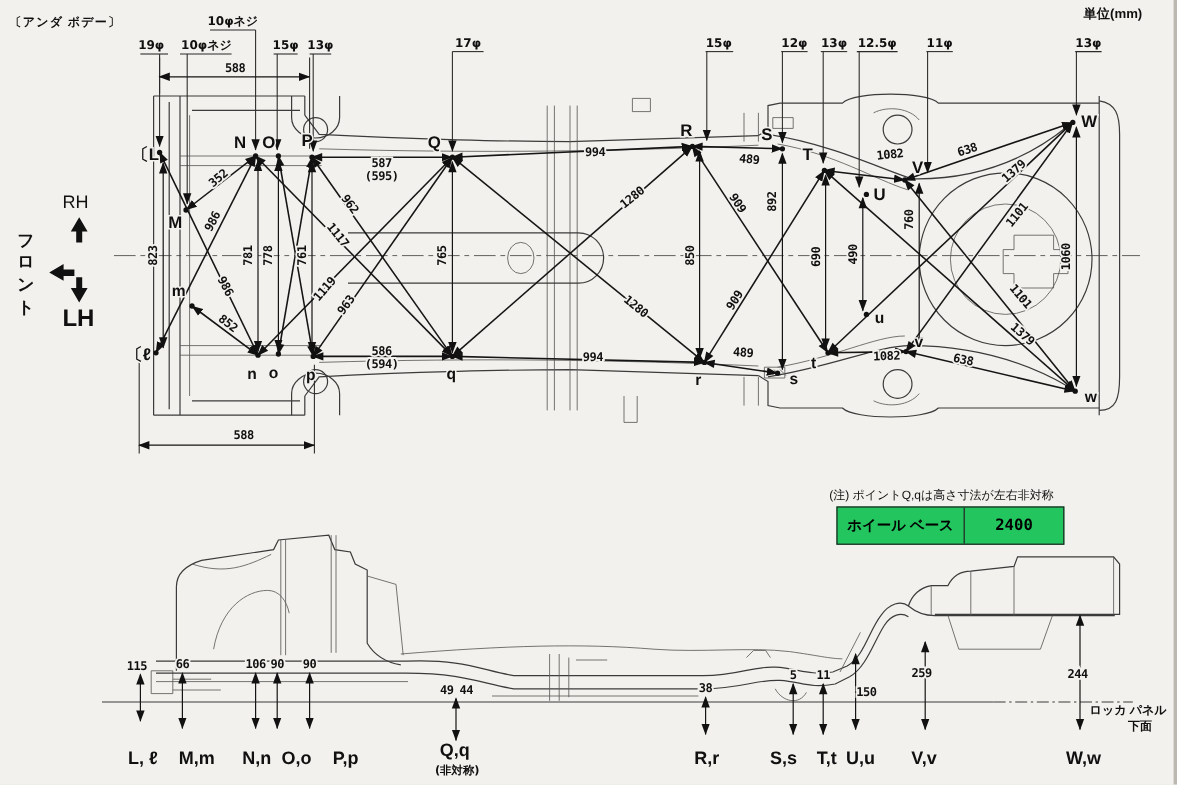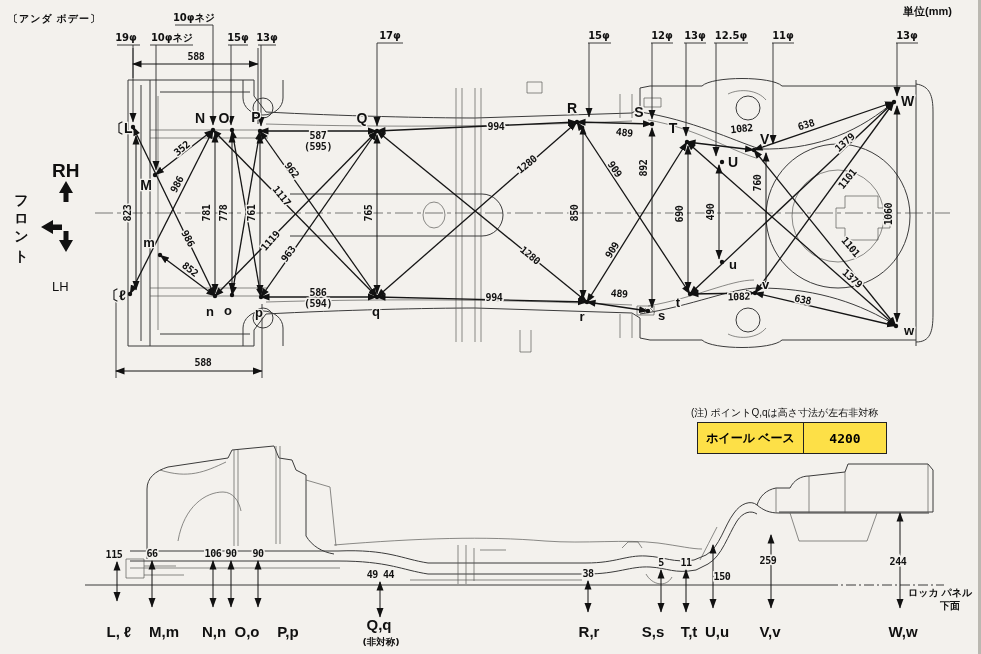--- a/index.html
+++ b/index.html
@@ -20,29 +20,29 @@
   .callout{font:700 10px "DejaVu Sans",sans-serif;paint-order:stroke;stroke:#f3f1ed;stroke-width:2px;}
   .pt-label{font:700 14px "Liberation Sans",sans-serif;paint-order:stroke;stroke:#f3f1ed;stroke-width:2.5px;}
   .pt-label.lower{font-size:13px;}
   .sv-pt{font:700 15px "Liberation Sans",sans-serif;paint-order:stroke;stroke:#f3f1ed;stroke-width:2px;}
   .sub{font:700 9.5px "DejaVu Sans",sans-serif;}
   .ovl{position:absolute;color:#101010;white-space:nowrap;}
   .title{left:8px;top:12px;font-size:10px;font-weight:700;letter-spacing:1px;}
   .unit{left:903px;top:4px;font-size:11px;font-weight:700;text-align:right;}
   .note{left:691px;top:406px;font-size:10px;font-weight:400;}
   .wb{position:absolute;left:697px;top:422px;width:188px;height:30px;border:1.6px solid #222;
-      display:flex;background:#fde047;}
+      display:flex;background:#22c55e;}
   .wb-l{width:105px;border-right:1.6px solid #222;display:flex;align-items:center;justify-content:center;
         font-size:12px;font-weight:700;}
   .wb-v{flex:1;display:flex;align-items:center;justify-content:center;
         font:700 13px "DejaVu Sans Mono",monospace;}
   .rocker{left:908px;top:586px;font-size:10px;font-weight:700;line-height:13px;}
   .rocker .l2{margin-left:32px;}
-  .rh{left:52px;top:160px;font-size:19px;font-weight:700;}
-  .lh{left:52px;top:255px;font-size:13px;font-weight:400;margin-top:24px;}
+  .rh{left:52px;top:160px;font-size:15px;font-weight:400;}
+  .lh{left:52px;top:255px;font-size:20px;font-weight:700;}
   .front{left:13px;top:186px;font-size:14px;font-weight:700;writing-mode:vertical-rl;
          text-orientation:upright;letter-spacing:2px;}
 </style>
 </head>
 <body>
 
 <div class="stage">
 
 <svg width="981" height="654" viewBox="0 0 981 654">
   <defs>
@@ -318,20 +318,20 @@
 </svg>
 
 <div class="ovl title">〔アンダ ボデー〕</div>
 <div class="ovl unit">単位(mm)</div>
 <div class="ovl front">フロント</div>
 <div class="ovl rh">RH</div>
 <div class="ovl lh">LH</div>
 <div class="ovl note">(注) ポイントQ,qは高さ寸法が左右非対称</div>
 <div class="wb">
   <div class="wb-l">ホイール ベース</div>
-  <div class="wb-v">4200</div>
+  <div class="wb-v">2400</div>
 </div>
 <div class="ovl rocker">
   <div>ロッカ パネル</div>
   <div class="l2">下面</div>
 </div>
 
 </div>
 
 </body></html>

